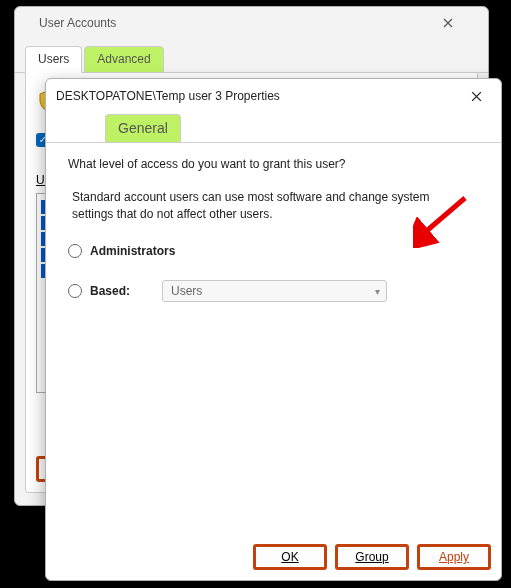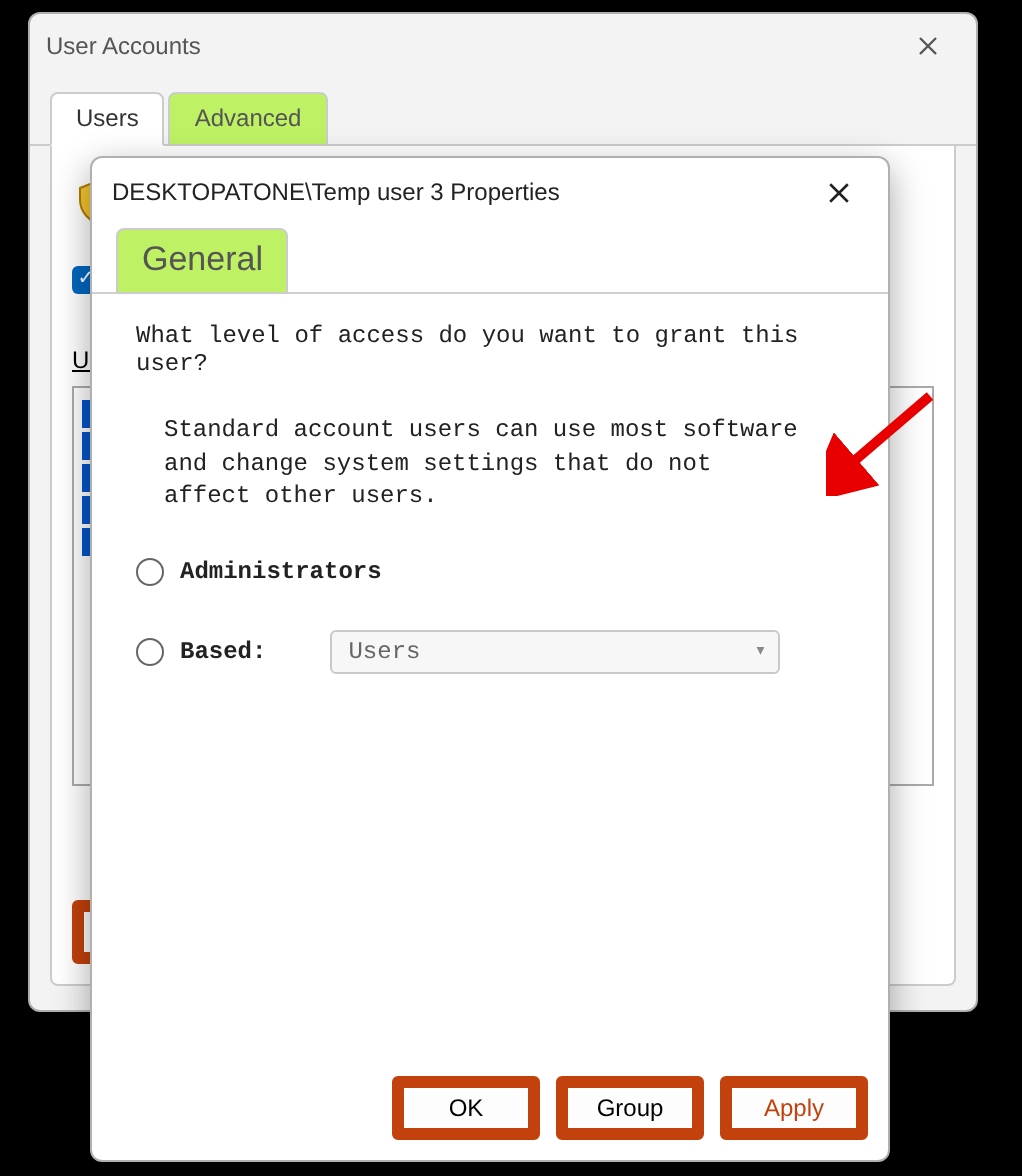--- a/index.html
+++ b/index.html
@@ -21,21 +21,21 @@
     border-radius:6px;
     box-shadow:0 6px 18px rgba(0,0,0,.35);
   }
   .win-back {
     left:14px; top:6px;
     width:475px; height:500px;
     background:#f3f3f3;
   }
   .titlebar {
     display:flex; align-items:center; justify-content:space-between;
-    height:32px; padding:0 8px;
+    height:32px; padding:0 24px;
     font-size:12px; color:#555;
   }
   .titlebar .close {
     width:32px; height:28px;
     display:flex; align-items:center; justify-content:center;
     color:#444; font-size:14px;
     border-radius:3px;
   }
   .tabs-row {
     display:flex; align-items:flex-end;
@@ -91,54 +91,54 @@
   }
   .listbox .stripe{
     height:14px; margin:2px 0;
     background:linear-gradient(90deg,#0455c9 0 6px,transparent 6px);
   }
   .back-btn-row{
     position:absolute; left:10px; bottom:10px;
   }
   .winbtn{
     padding:3px 14px;
-    border:6px solid #c2410c;
+    border:3px solid #c2410c;
     border-radius:3px;
     background:#fdfdfd;
     font-size:12px;
     color:#000;
     box-shadow:inset 0 0 0 1px #fff;
     cursor:default;
+    text-decoration:underline;
   }
 
   
   .win-front{
     left:45px; top:78px;
-    width:400px; height:503px;
+    width:457px; height:503px;
     background:#fff;
   }
   .front-title{
     display:flex;justify-content:space-between;align-items:center;
     height:34px;padding:0 8px 0 10px;
     font-size:12px;color:#222;
   }
   .front-title .close{
     width:34px;height:28px;display:flex;align-items:center;justify-content:center;
     font-size:14px;color:#222;
   }
   .front-tabs{
     display:flex; gap:0; padding:0 12px;
     border-bottom:1px solid #d0d0d0;
   }
-  .front-tabs .tab{ font-size:17px; }
+  .front-tabs .tab{ font-size:14px;margin-left:47px; }
   .content{
     padding:14px 38px 0 22px;
     font-size:12px;
     color:#222;
-    font-family:Liberation Mono, monospace;
   }
   .prompt{ margin-bottom:18px; }
   .option{ margin-bottom:22px; }
   .opt-head{
     display:flex; align-items:center; gap:8px;
     margin-bottom:4px;
     position:relative;
   }
   .radio{
     width:14px;height:14px;border:1px solid #666;border-radius:50%;
@@ -148,21 +148,21 @@
   .radio.checked{ border-color:#0067c0; }
   .radio.checked::after{
     content:""; width:6px;height:6px;border-radius:50%;background:#0067c0;
   }
   .opt-label{ font-weight:700; }
   .opt-group{
     position:absolute; right:0; top:0;
     color:#222;
   }
   .opt-desc{
-    margin-left:14px; color:#222; line-height:1.38;
+    margin-left:4px; color:#222; line-height:1.38;
   }
   .select{
     margin-left:24px;
     width:225px; height:22px;
     border:1px solid #c9c9c9;
     border-radius:3px;
     background:#f7f7f7;
     display:flex;align-items:center;justify-content:space-between;
     padding:0 6px 0 8px;
     color:#666;

